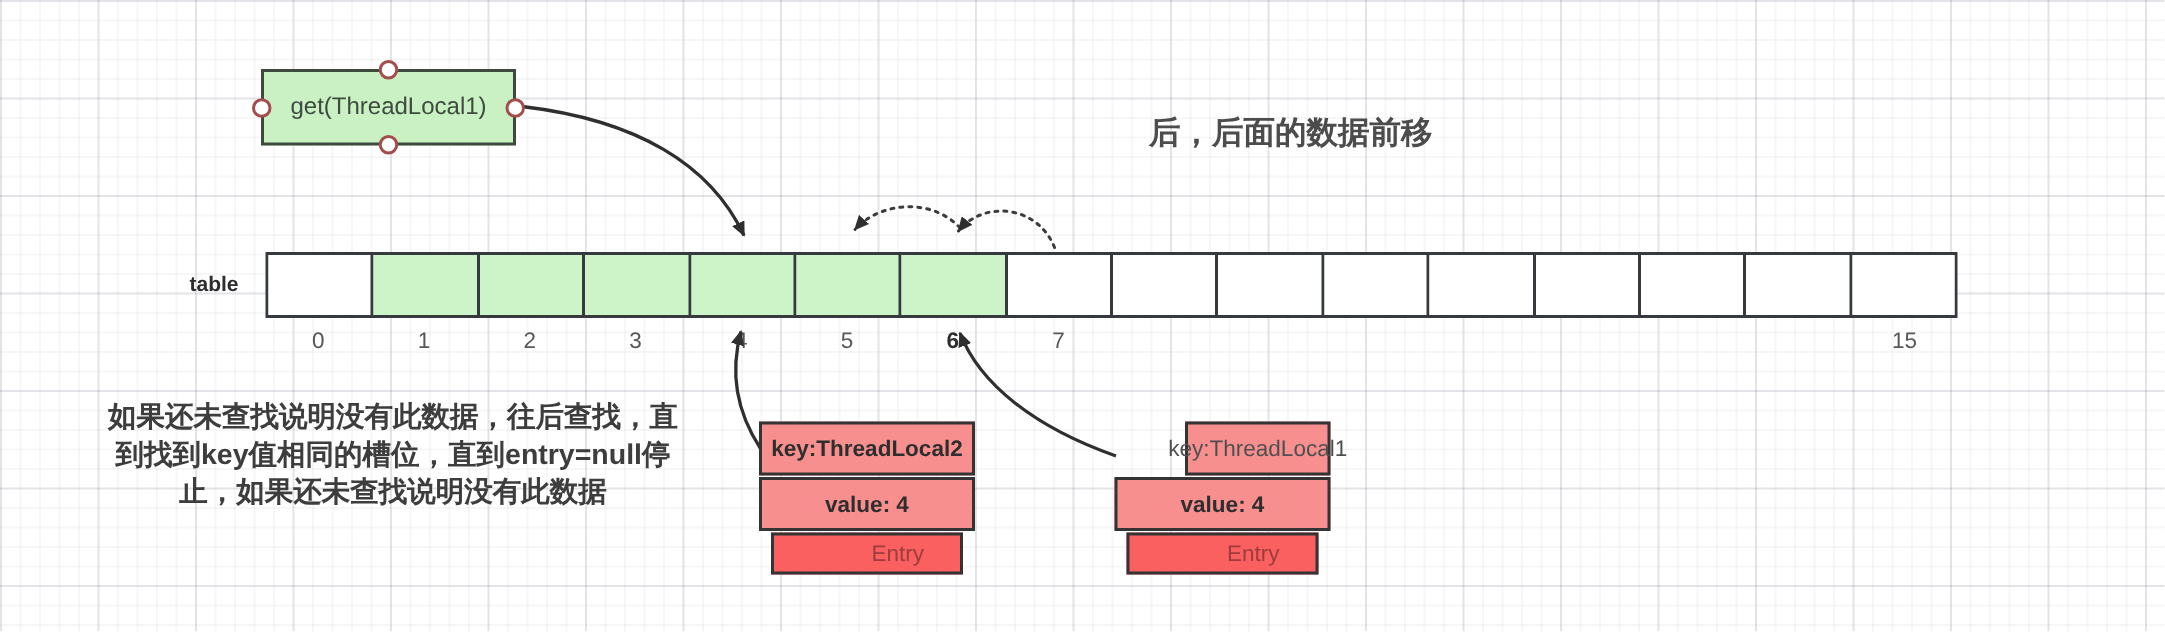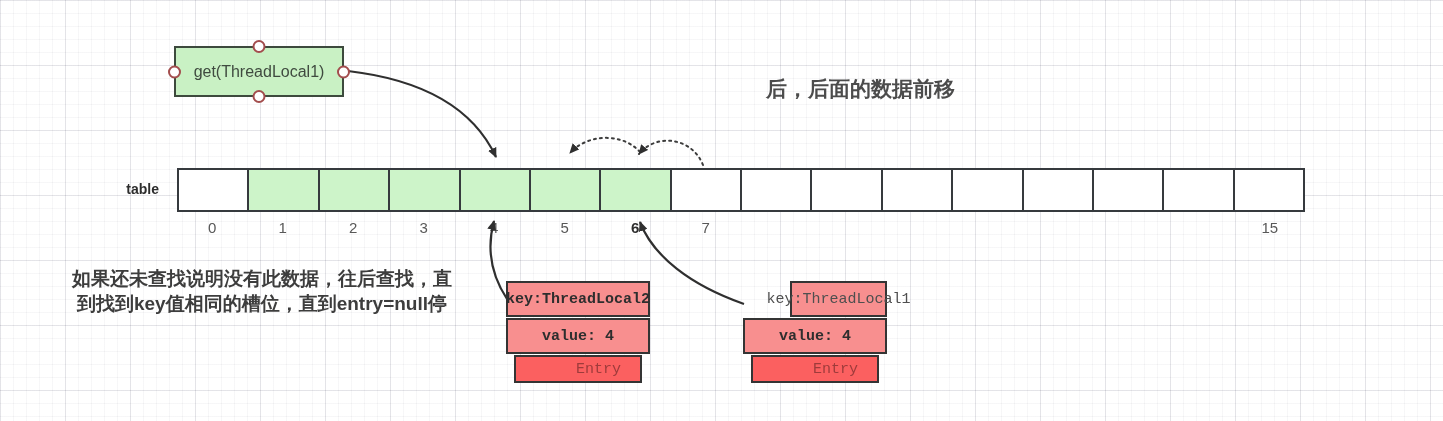--- a/index.html
+++ b/index.html
@@ -52,21 +52,21 @@
     position:absolute;left:177px;top:219px;width:1128px;display:flex;z-index:2;
   }
   .idx{flex:1 1 0;text-align:center;font-size:15px;color:#585858;}
   .idx.bold{font-weight:700;color:#2e2e2e;}
   
   .note{
     position:absolute;left:36px;top:266px;width:452px;text-align:center;
     font-size:19px;font-weight:700;color:#3d3d3d;line-height:25px;z-index:2;
   }
   
-  .entry-box{position:absolute;width:144px;z-index:6;font-family:Liberation Mono, monospace;}
+  .entry-box{position:absolute;width:144px;z-index:6;}
   .entry-box.left{left:506px;top:281px;}
   .entry-box.right{left:743px;top:281px;}
   .erow{
     height:36px;background:var(--pink-fill,#f88f8f);
     border:2px solid var(--entry-border,#343434);box-sizing:border-box;
     display:flex;align-items:center;justify-content:center;
     font-size:15px;font-weight:700;color:#2e2e2e;
   }
   .erow + .erow{margin-top:1px;}
   .erow.regular{font-weight:400;color:#4f4f4f;}
@@ -146,20 +146,21 @@
       <div class="idx"></div>
       <div class="idx"></div>
       <div class="idx"></div>
       <div class="idx"></div>
       <div class="idx">15</div>
     </div>
 
   <div class="note">
     <div>如果还未查找说明没有此数据，往后查找，直</div>
     <div>到找到key值相同的槽位，直到entry=null停</div>
+    <div>止，如果还未查找说明没有此数据</div>
   </div>
 
   <div class="entry-box left">
     <div class="erow" style="font-weight: 700;">key:ThreadLocal2</div>
     <div class="erow">value: 4</div>
     <div class="efoot">Entry</div>
   </div>
 
   <div class="entry-box right">
     <div class="erow regular" style="font-weight: 400; margin-left: 47px;">key:ThreadLocal1</div>

